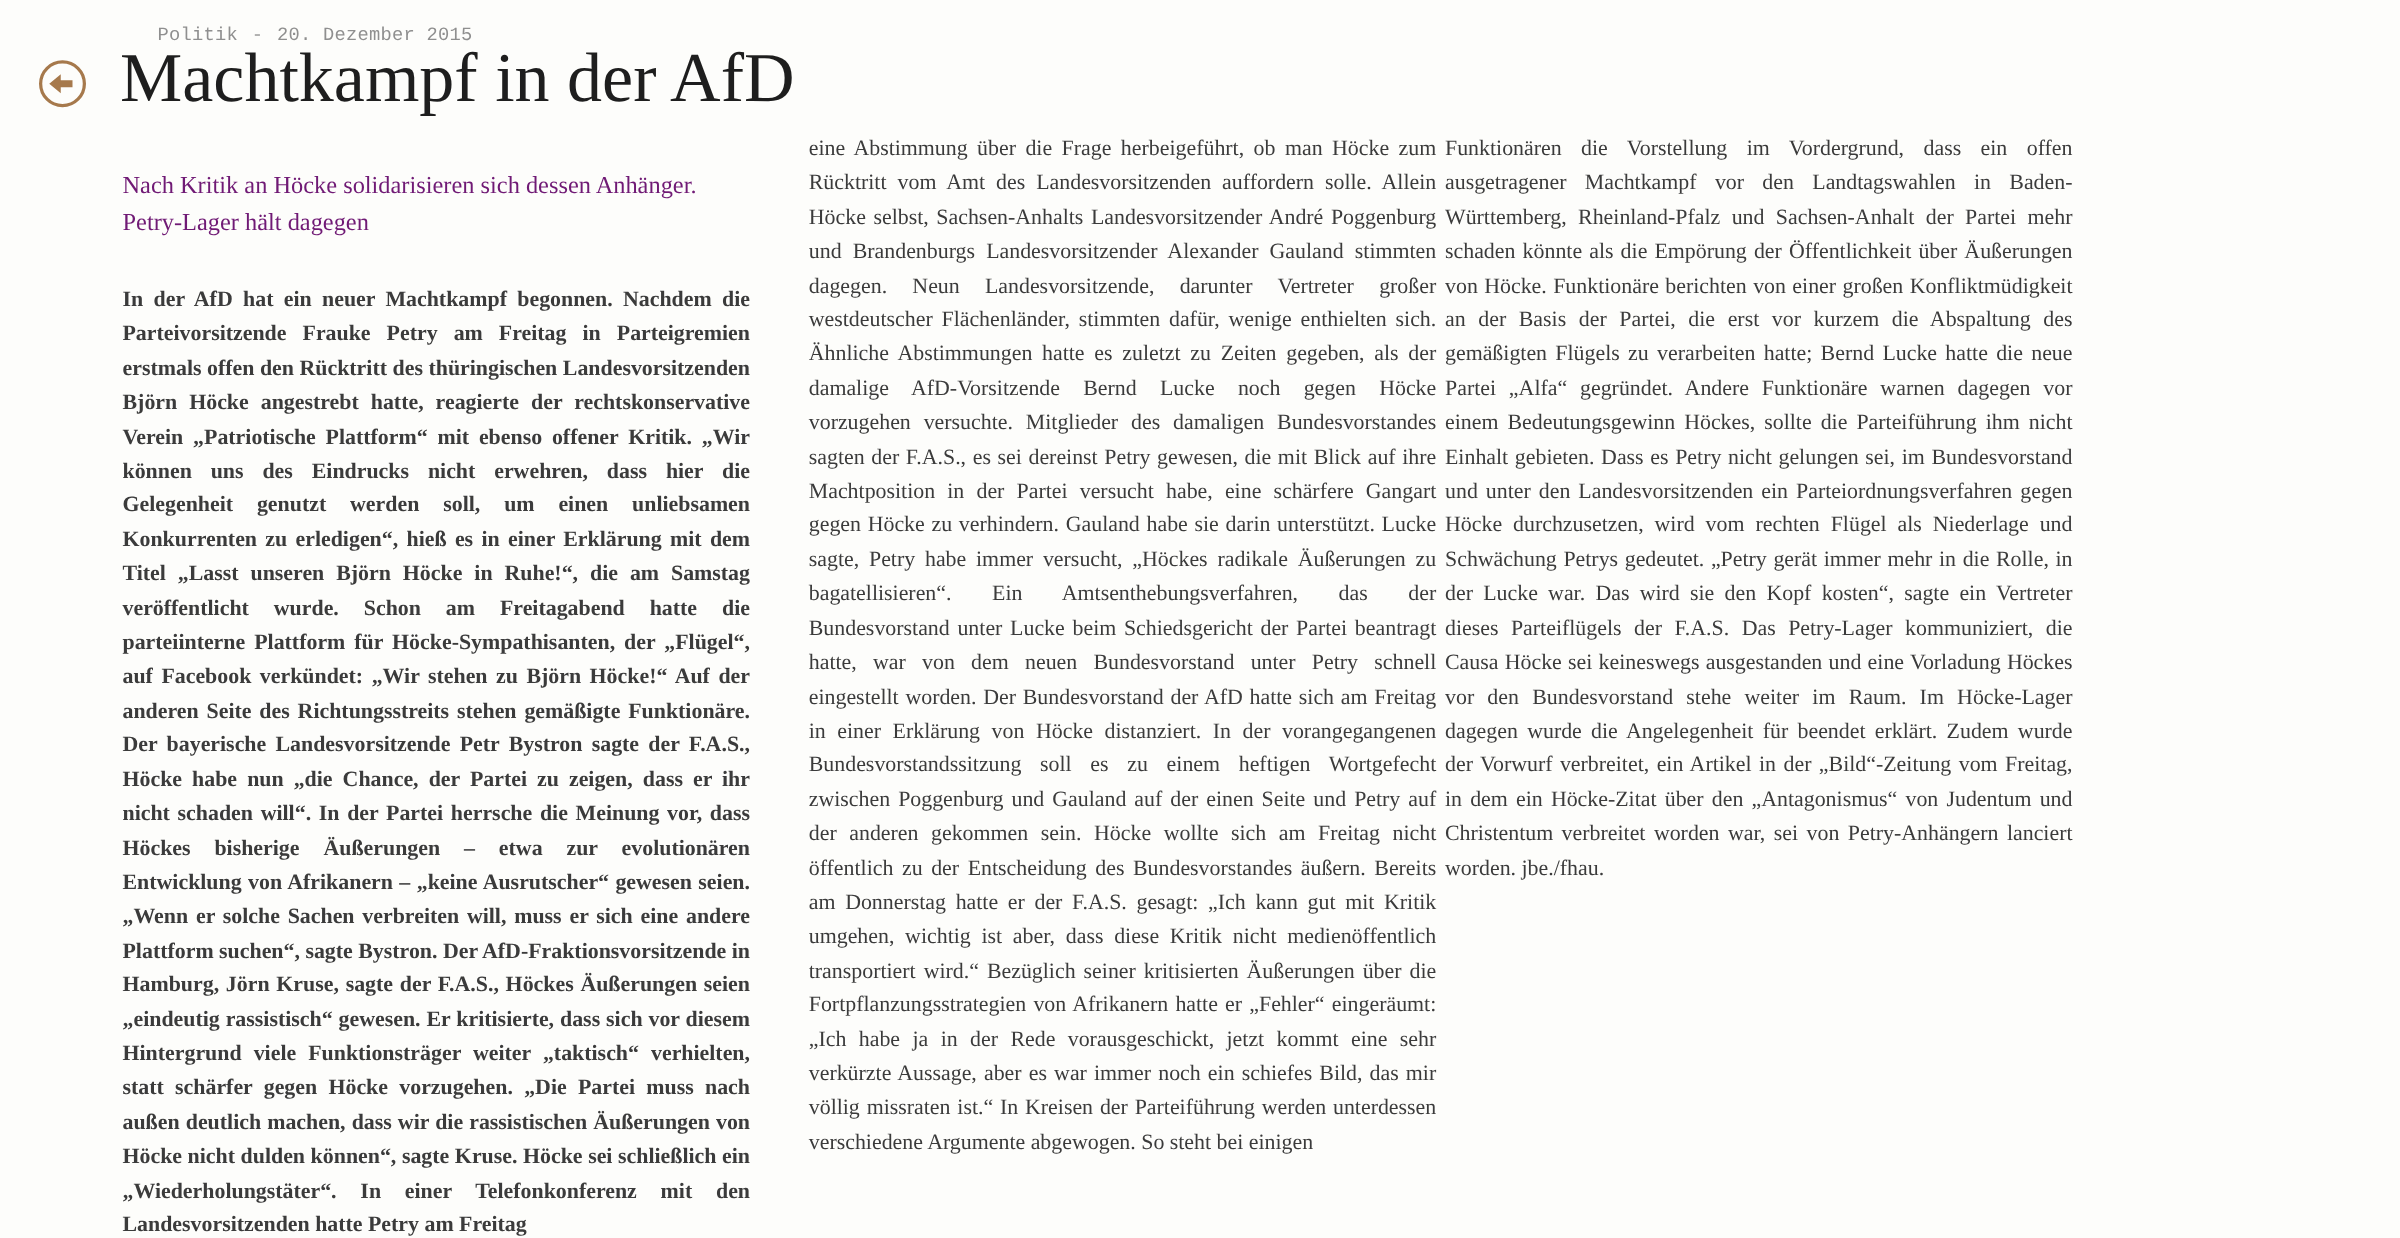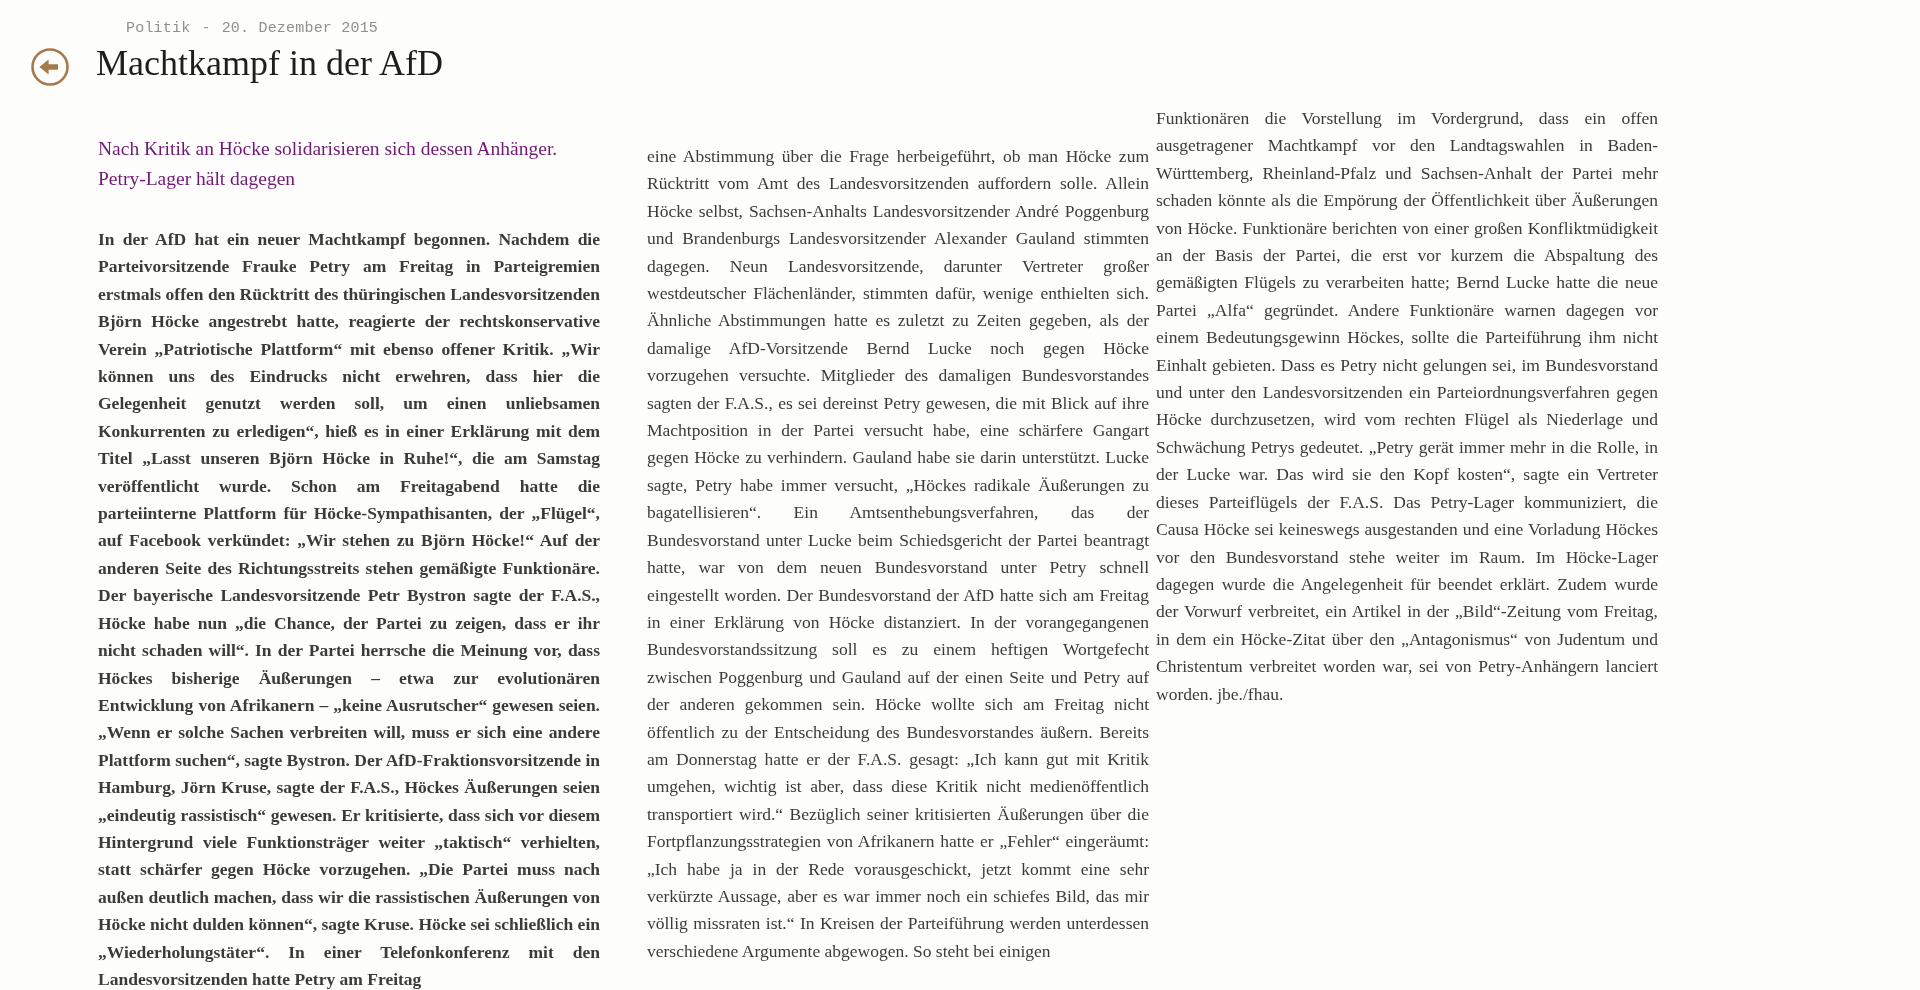--- a/index.html
+++ b/index.html
@@ -33,21 +33,21 @@
     letter-spacing: 0.2px;
   }
   .breadcrumb .sep { margin: 0 11px; color: #9a9a9a; }
   .headline {
     position: absolute;
     left: 96px;
     top: 40px;
     margin: 0;
     font-family: "Liberation Serif", serif;
     font-weight: 400;
-    font-size: 36px;
+    font-size: 56px;
     line-height: 46px;
     color: #1e1e1e;
     white-space: nowrap;
   }
   .subtitle {
     position: absolute;
     left: 98px;
     top: 134px;
     width: 520px;
     font-size: 19.5px;
@@ -58,21 +58,21 @@
   .col {
     position: absolute;
     width: 502px;
     font-size: 17.5px;
     line-height: 27.4px;
     color: #3b3b3b;
     text-align: justify;
     text-justify: inter-word;
   }
   .col-1 { left: 98px;   top: 226px; font-weight: bold; }
-  .col-2 { left: 647px;  top: 105px; margin-top: 38px; }
+  .col-2 { left: 647px;  top: 105px; }
   .col-3 { left: 1156px; top: 105px; }
 </style>
 </head>
 <body>
 
 <button class="back-btn" aria-label="Zurück">
   <span>
     <svg width="40" height="40" viewBox="0 0 40 40">
       <circle cx="20" cy="20" r="17.5" fill="none" stroke="#a6794c" stroke-width="2.6"></circle>
       <path d="M28 17.2 H18.6 V12.4 L9.4 20 L18.6 27.6 V22.8 H28 Z" fill="#a6794c"></path>

